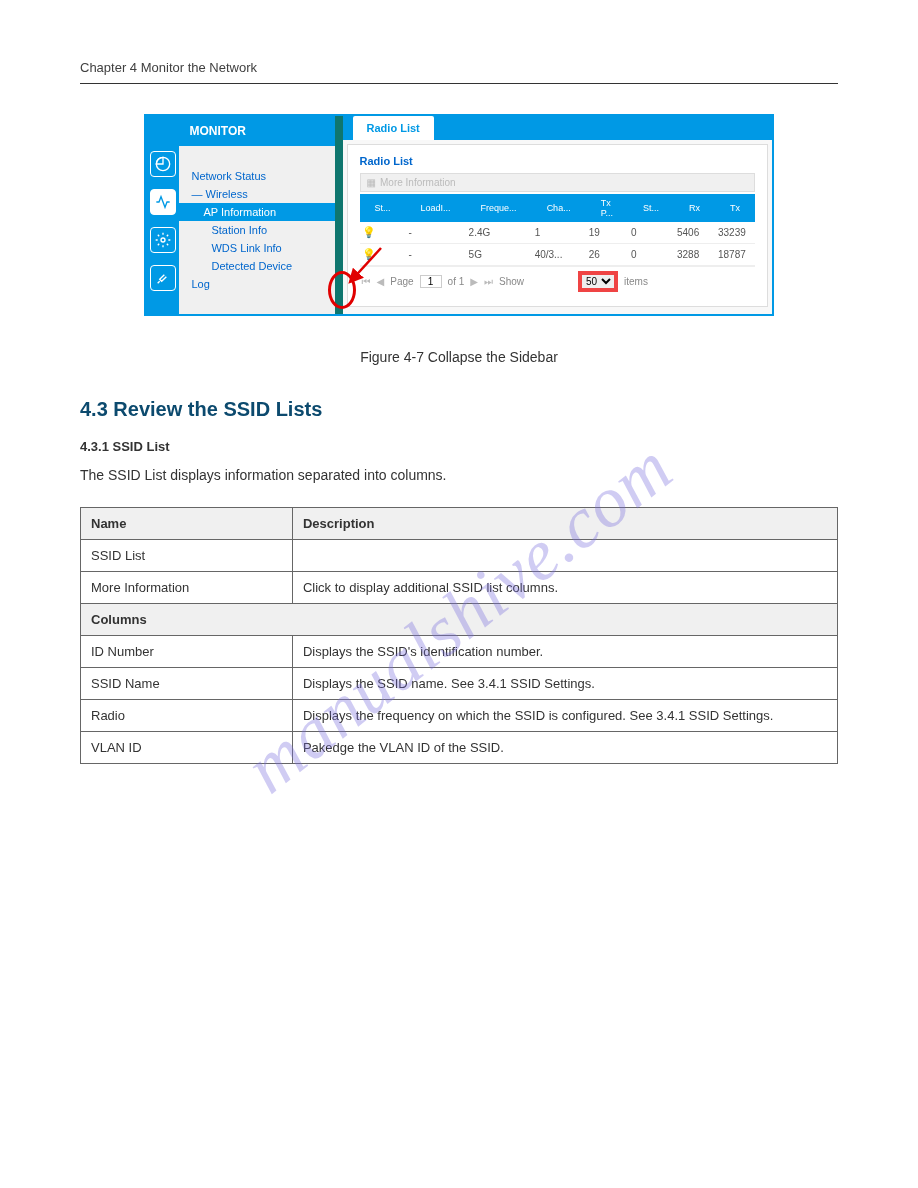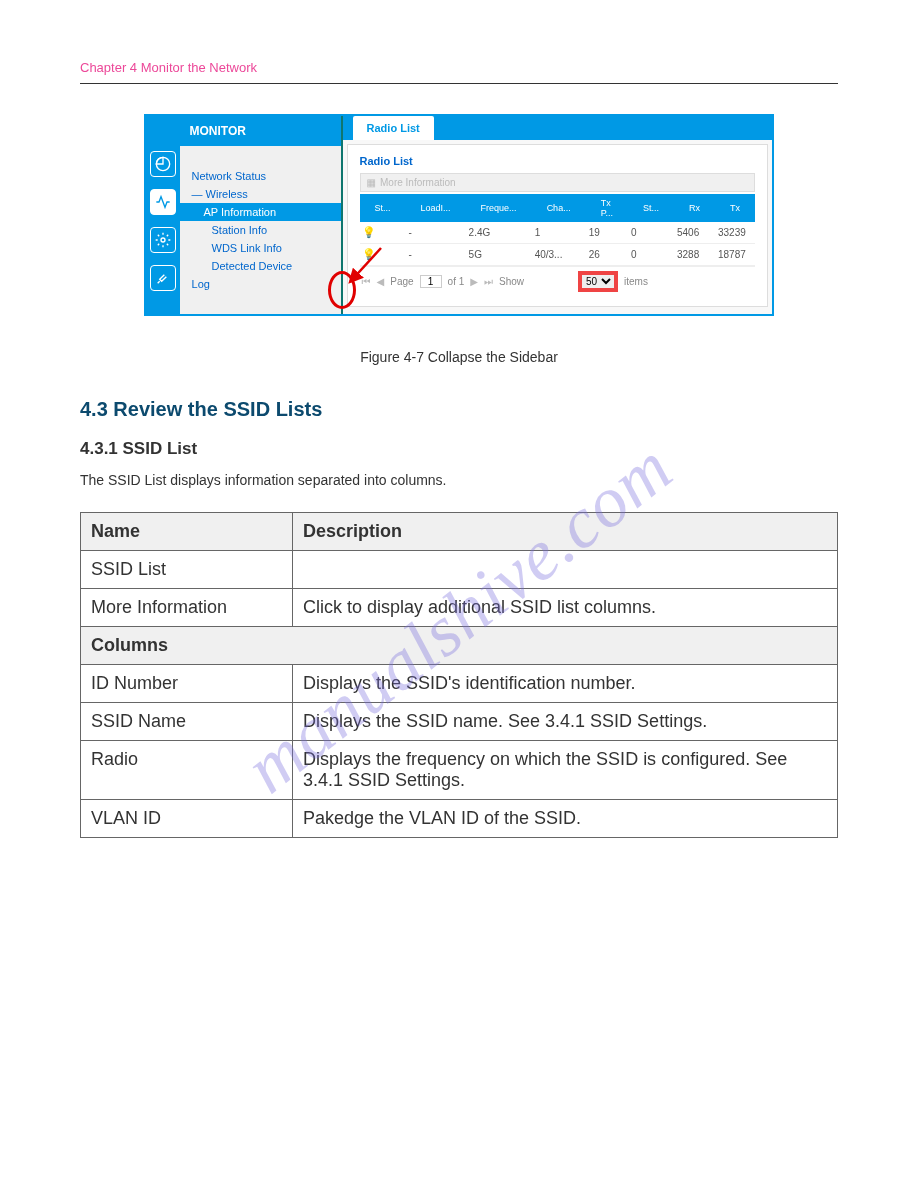--- a/index.html
+++ b/index.html
@@ -16,21 +16,21 @@
     padding: 60px 80px 40px 80px;
     position: relative;
     height: 100%;
   }
   .top-rule {
     border-top: 1px solid #333;
     margin-bottom: 30px;
   }
   .top-header-text {
     font-size: 13px;
-    color: #ec4899;
+    color: #404040;
     margin-bottom: 8px;
   }
   .screenshot {
     width: 630px;
     margin: 20px auto 30px auto;
     border: 2px solid #0099e5;
     background: #fff;
     position: relative;
     display: flex;
   }
@@ -54,21 +54,21 @@
     color: #fff;
     font-size: 14px;
   }
   .sidebar-icons .icon.active {
     background: #fff;
     color: #0099e5;
   }
   .sidebar-nav {
     width: 175px;
     background: #f0f0f0;
-    border-right: 2px solid #0f766e;
+    border-right: 8px solid #0f766e;
     padding: 0;
   }
   .sidebar-title {
     background: #0099e5;
     color: #fff;
     font-weight: bold;
     font-size: 12px;
     padding: 8px 10px;
   }
   .nav-items {
@@ -179,29 +179,29 @@
     color: #333;
     margin: 10px 0 20px 0;
   }
   .section-h {
     font-size: 20px;
     font-weight: bold;
     color: #0c4a6e;
     margin: 30px 0 12px 0;
   }
   .sub-h {
-    font-size: 17px;
+    font-size: 13px;
     font-weight: bold;
     margin: 18px 0 10px 0;
   }
   .bold-run { font-weight: bold; }
   .def-table {
     width: 100%;
     border-collapse: collapse;
-    font-size: 18px;
+    font-size: 13px;
     margin: 8px 0 20px 0;
   }
   .def-table th, .def-table td {
     border: 1px solid #666;
     padding: 8px 10px;
     text-align: left;
     vertical-align: top;
   }
   .def-table th {
     background: #f0f0f0;

